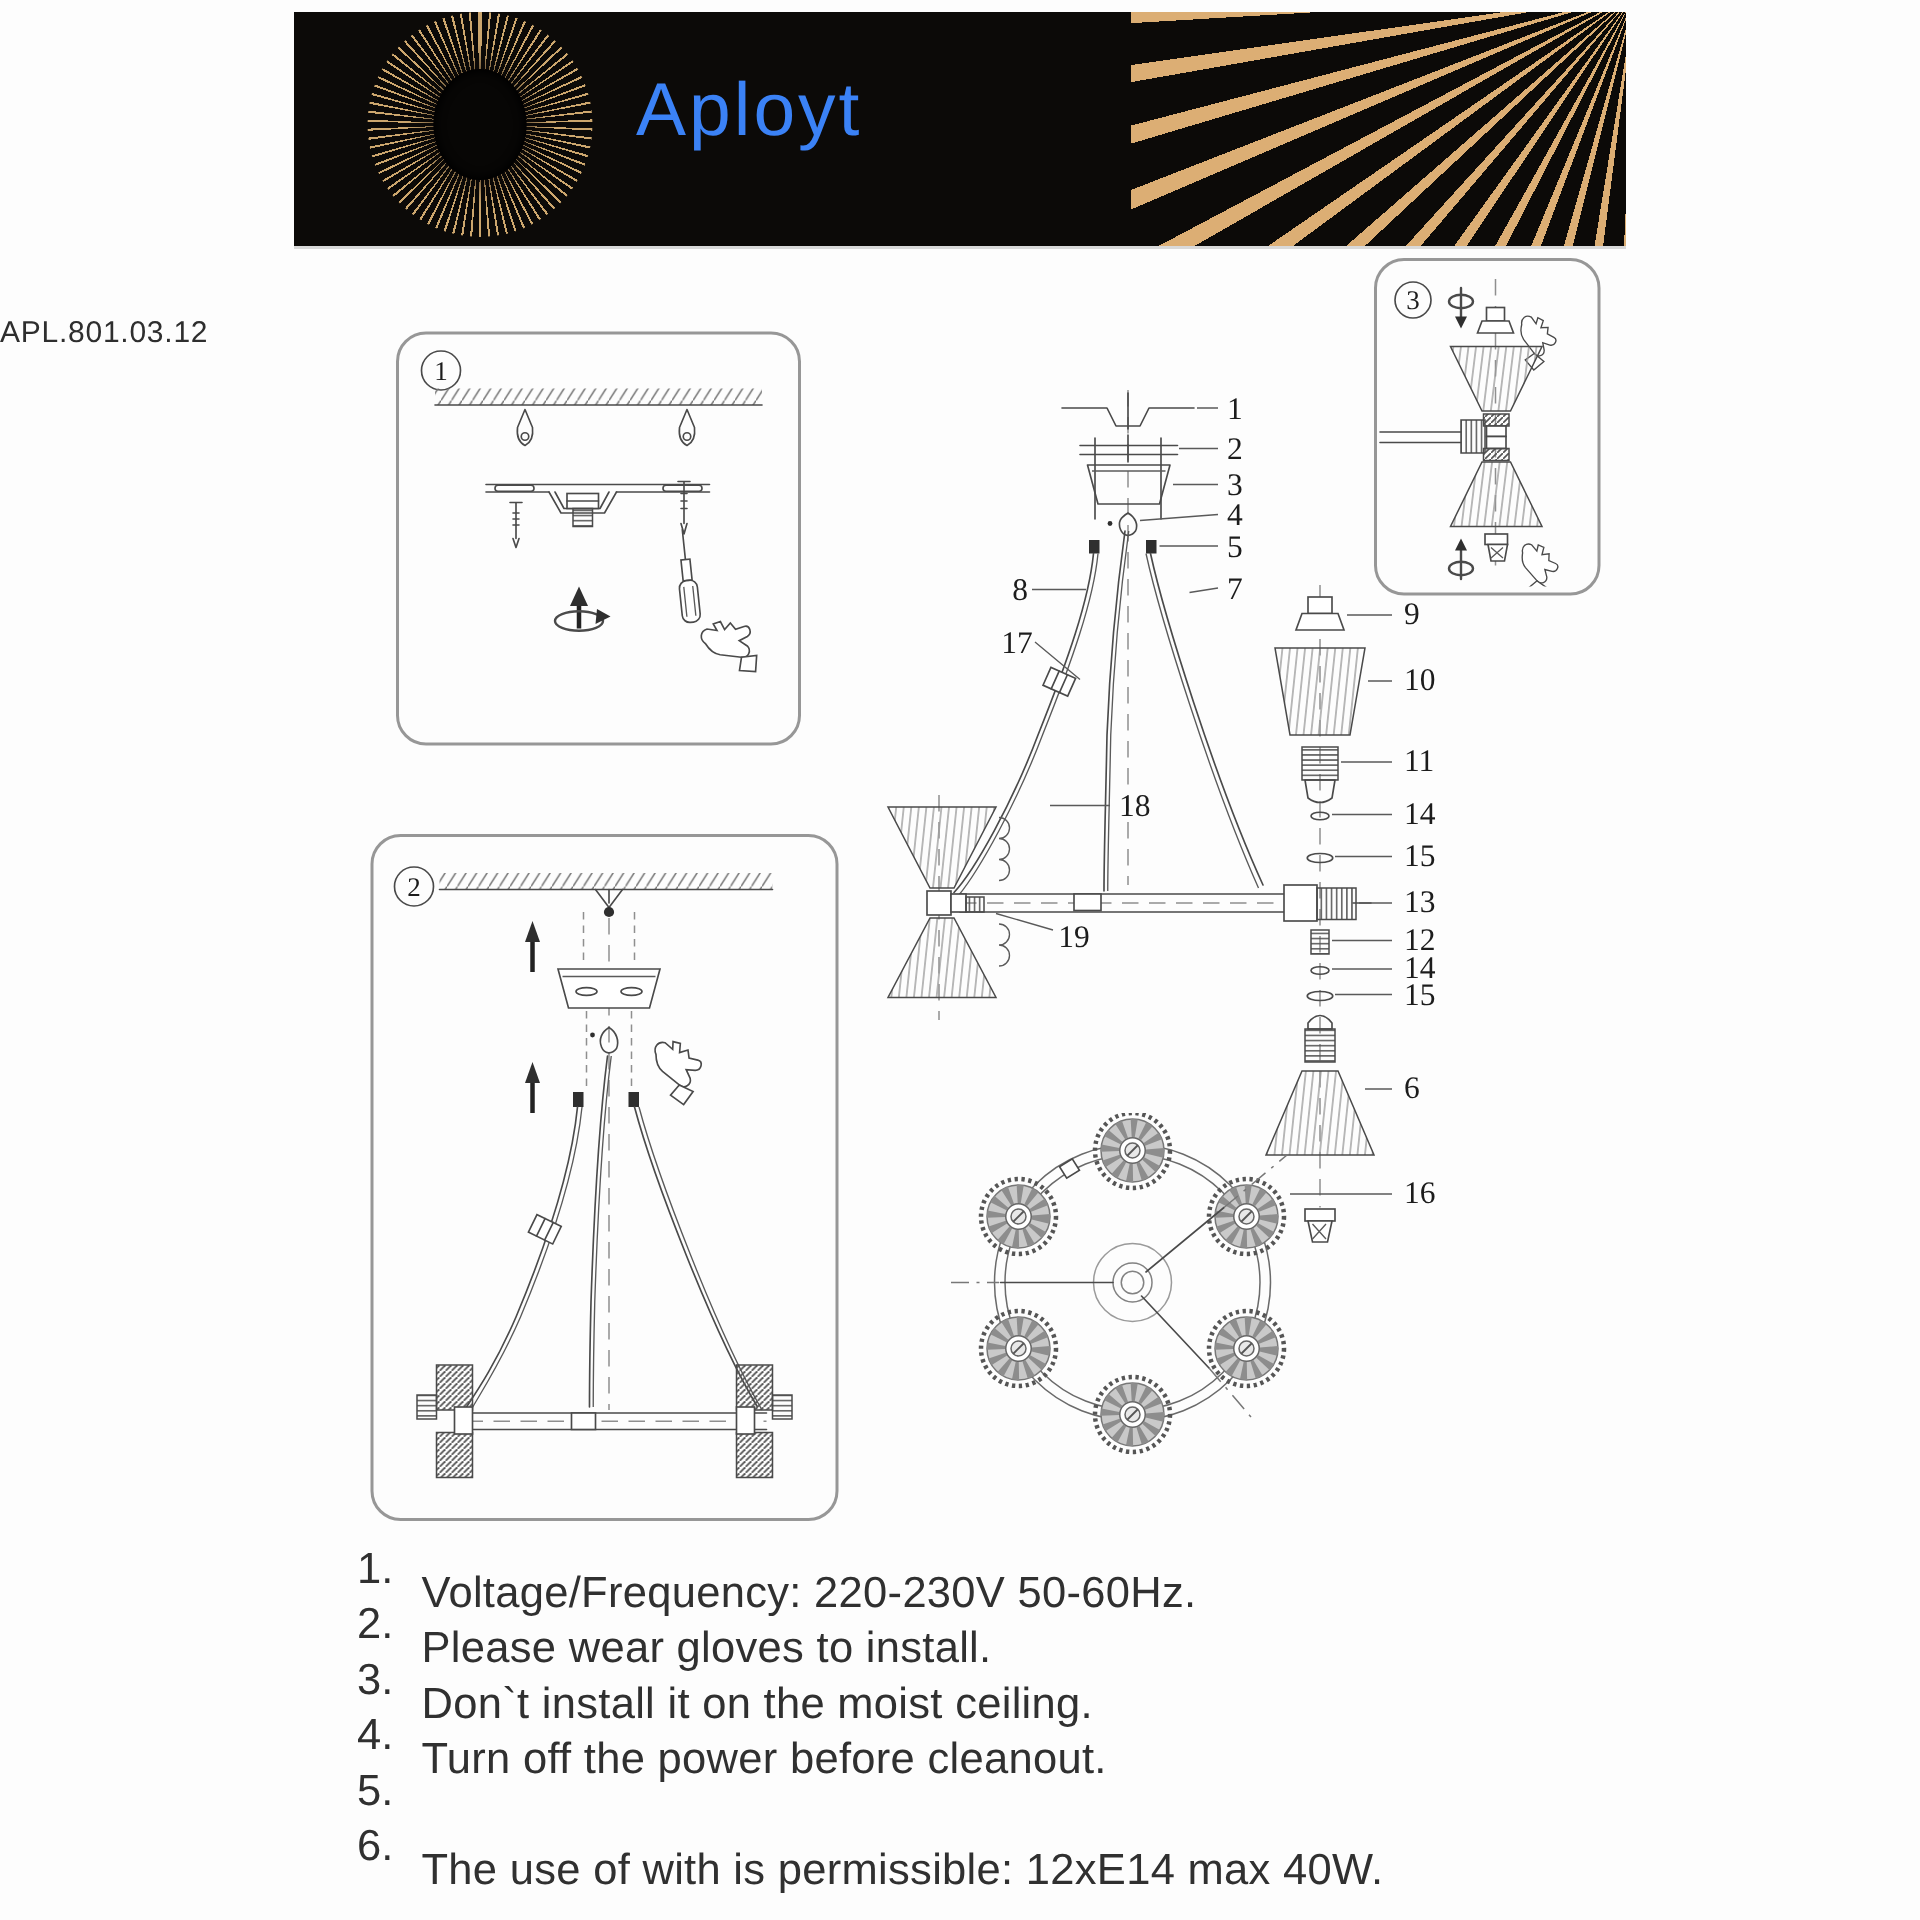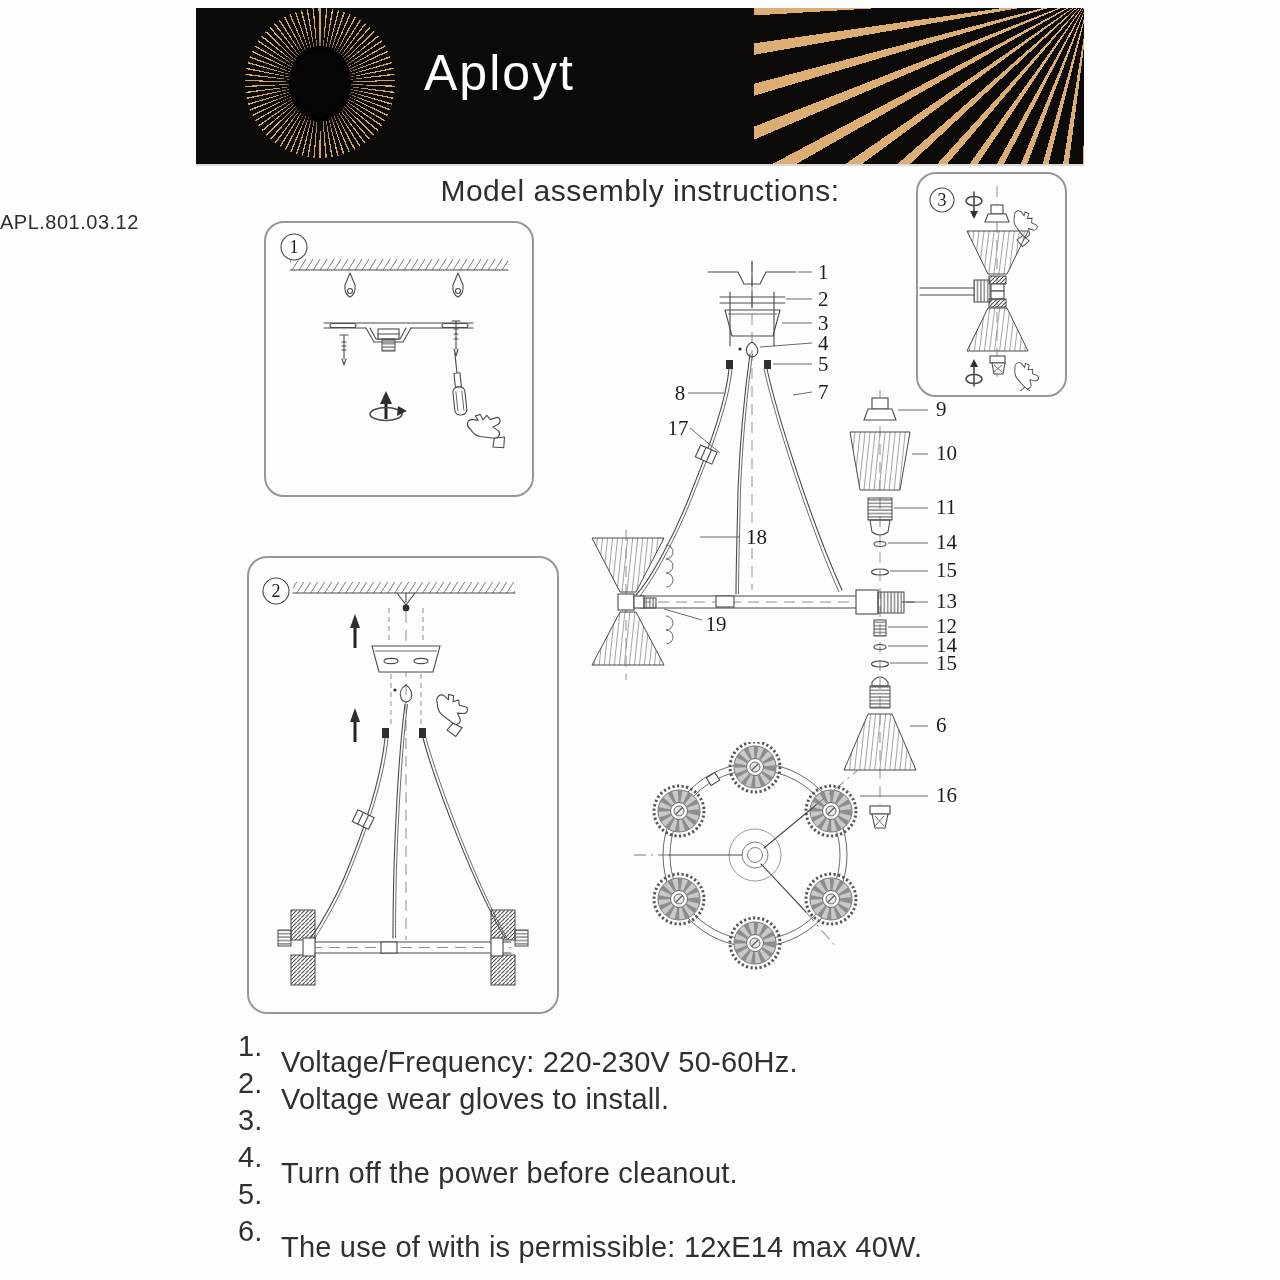--- a/index.html
+++ b/index.html
@@ -7,21 +7,21 @@
         font-family:"Liberation Sans",sans-serif;}
   
   .brand-header{position:absolute;left:196px;top:8px;width:888px;height:157px;
     background:#0c0a08;overflow:hidden;}
   .logo-rays{position:absolute;left:49px;top:0px;width:150px;height:150px;border-radius:50%;
     background:repeating-conic-gradient(from 0deg,rgba(215,175,115,.95) 0deg 1.1deg,rgba(12,10,8,1) 1.1deg 4.6deg);}
   .logo-core{position:absolute;left:93px;top:38px;width:62px;height:74px;border-radius:50%;
     background:#070605;box-shadow:0 0 14px 6px rgba(12,10,8,.55), inset 0 0 6px 2px #000;}
   .logo-glow{position:absolute;left:88px;top:33px;width:72px;height:84px;border-radius:50%;
     background:radial-gradient(closest-side,rgba(0,0,0,0) 62%,rgba(233,197,137,.8) 72%,rgba(0,0,0,0) 82%);}
-  .brand-name{position:absolute;left:228px;top:36px;color:#ffffff;font-size:50px;
+  .brand-name{position:absolute;left:228px;top:36px;color:#3b82f6;font-size:50px;
     letter-spacing:2px;font-weight:400;font-family:"Liberation Sans",sans-serif;}
   .corner-rays{position:absolute;right:0;top:0;width:330px;height:157px;
     background:repeating-conic-gradient(from 95deg at 102% -8%,#dcae74 0deg 1.9deg,rgba(0,0,0,0) 1.9deg 6.6deg);}
   .header-underline{position:absolute;left:196px;top:164px;width:888px;height:2px;background:#d9d9d9;}
   
   .doc-title{position:absolute;left:0;top:174px;width:1280px;text-align:center;
     font-size:30px;color:#2e2e2e;letter-spacing:.5px;}
   .model-number{position:absolute;left:0;top:211px;width:1172px;text-align:left;
     font-size:20px;color:#2e2e2e;letter-spacing:.5px;}
   
@@ -58,21 +58,20 @@
 
   <div class="brand-header">
     <div class="logo-rays"></div>
     <div class="logo-glow"></div>
     <div class="logo-core"></div>
     <div class="brand-name">Aployt</div>
     <div class="corner-rays"></div>
   </div>
   <div class="header-underline"></div>
 
-  <div class="doc-title">Model assembly instructions:</div>
   <div class="model-number">APL.801.03.12</div>
 
   <div class="panel" id="panel1">
     <svg width="262" height="268" viewBox="0 0 262 268">
       <defs>
         <pattern id="p1hatch" width="7" height="11" patternUnits="userSpaceOnUse">
           <path d="M0,11 L7,0" stroke="#777" stroke-width="1"></path>
         </pattern>
         <pattern id="p1thr" width="10" height="3.4" patternUnits="userSpaceOnUse">
           <line x1="0" y1="1.7" x2="10" y2="1.7" stroke="#555" stroke-width="1"></line>
@@ -445,24 +444,25 @@
     </g>
   </svg>
 
   <div class="notes">
     <div class="note-row">
       <span class="note-num">1.</span>
       <span class="note-text">Voltage/Frequency: 220-230V 50-60Hz.</span>
     </div>
     <div class="note-row">
       <span class="note-num">2.</span>
-      <span class="note-text">Voltage wear gloves to install.</span>
+      <span class="note-text">Please wear gloves to install.</span>
     </div>
     <div class="note-row">
       <span class="note-num">3.</span>
+      <span class="note-text">Don`t install it on the moist ceiling.</span>
     </div>
     <div class="note-row">
       <span class="note-num">4.</span>
       <span class="note-text">Turn off the power before cleanout.</span>
     </div>
     <div class="note-row">
       <span class="note-num">5.</span>
     </div>
     <div class="note-row">
       <span class="note-num">6.</span>

